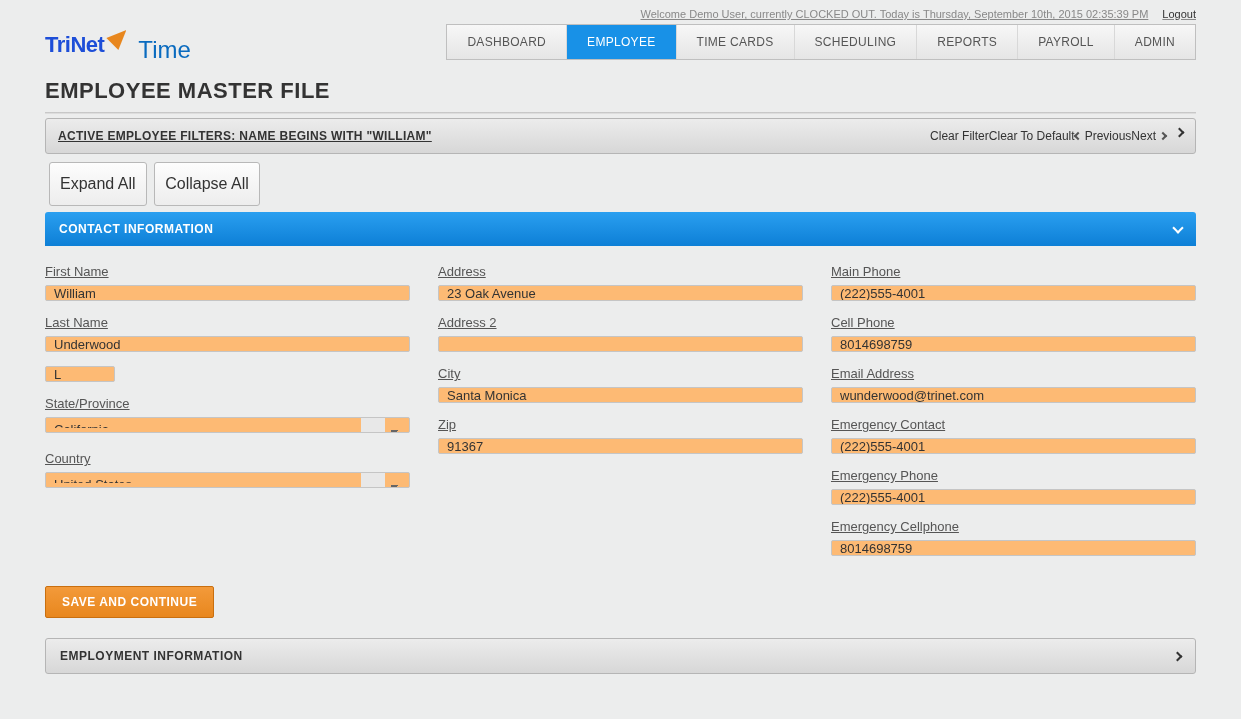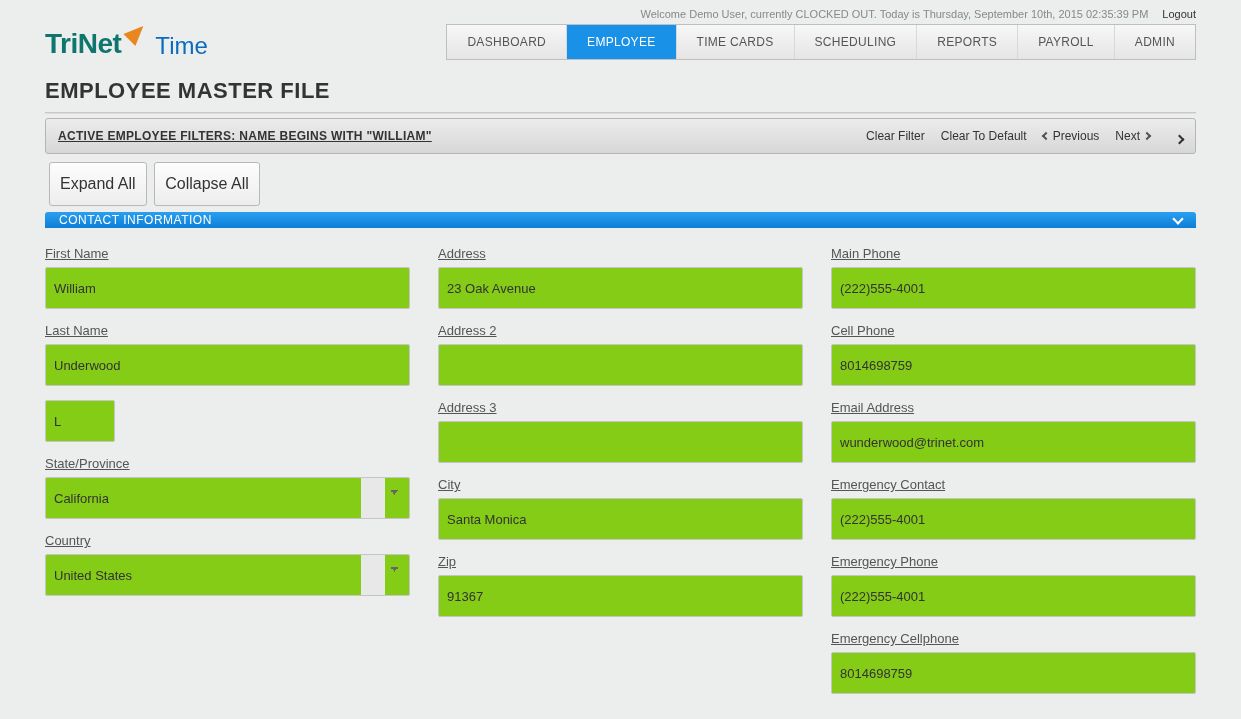--- a/index.html
+++ b/index.html
@@ -14,41 +14,42 @@
     margin: 0 auto;
     padding: 0 45px;
   }
   .topbar {
     display: flex;
     justify-content: flex-end;
     align-items: flex-start;
     padding: 8px 0 4px;
     font-size: 11px;
     color: #888;
+    text-decoration: underline;
   }
   .topbar .logout {
     color: #333;
     margin-left: 14px;
     cursor: pointer;
   }
   .header-row {
     display: flex;
     justify-content: space-between;
     align-items: flex-end;
     padding-bottom: 4px;
   }
   .logo {
     display: flex;
     align-items: flex-start;
     gap: 4px;
     font-weight: bold;
   }
   .logo-tri {
-    color: #0f766e;
-    font-size: 28px;
+    color: #1d4ed8;
+    font-size: 22px;
     font-weight: 700;
     letter-spacing: -0.5px;
   }
   .logo-time {
     color: #0a6bbf;
     font-size: 24px;
     font-weight: 400;
     margin-left: 6px;
     position: relative;
     top: 4px;
@@ -105,22 +106,22 @@
   }
   .filterbar-left {
     font-size: 12px;
     font-weight: bold;
     color: #333;
     letter-spacing: 0.3px;
     text-decoration: underline;
   }
   .filterbar-right {
     display: flex;
-    align-items: flex-end;
-    gap: 16px;
+    align-items: flex-start;
+    gap: 0;
     font-size: 12px;
     color: #333;
   }
   .filterbar-right .link { cursor: pointer; }
   .filterbar-right .navlink {
     display: inline-flex;
     align-items: center;
     gap: 4px;
     cursor: pointer;
   }
@@ -158,24 +159,24 @@
     border-radius: 3px;
     padding: 12px 10px;
     font-size: 16px;
     color: #333;
     cursor: pointer;
     margin-left: 4px;
   }
   .section-head {
     background: linear-gradient(#2a9ff0, #0d7fd6);
     color: #fff;
-    font-weight: normal;
+    font-weight: bold;
     font-size: 12px;
     letter-spacing: 0.5px;
-    padding: 1px 14px;
+    padding: 10px 14px;
     border-radius: 3px 3px 0 0;
     display: flex;
     justify-content: space-between;
     align-items: center;
     cursor: pointer;
   }
   .section-head.gray {
     background: linear-gradient(#ececec, #d7d7d7);
     color: #333;
     border: 1px solid #b5b5b5;
@@ -201,25 +202,25 @@
   }
   .fg label {
     display: block;
     font-size: 13px;
     color: #555;
     margin-bottom: 6px;
     text-decoration: underline;
   }
   .fg input[type=text], .fg select {
     width: 100%;
-    height: 42px;
+    height: 16px;
     padding: 4px 8px;
     border: 1px solid #c5c5c5;
     border-radius: 2px;
-    background: #84cc16;
+    background: #fdba74;
     font-size: 13px;
     color: #333;
   }
   .fg.small input { width: 70px; }
   .fg select {
     appearance: none;
     background-image: linear-gradient(45deg, transparent 50%, #666 50%),
                       linear-gradient(135deg, #666 50%, transparent 50%),
                       linear-gradient(#e8e8e8, #e8e8e8);
     background-position: calc(100% - 14px) 12px, calc(100% - 10px) 12px, calc(100% - 24px) 0;
@@ -329,24 +330,20 @@
     <div class="col">
       <div class="fg">
         <label>Address</label>
         <input type="text" value="23 Oak Avenue" style="">
       </div>
       <div class="fg">
         <label>Address 2</label>
         <input type="text" value="" style="">
       </div>
       <div class="fg">
-        <label>Address 3</label>
-        <input type="text" value="" style="">
-      </div>
-      <div class="fg">
         <label>City</label>
         <input type="text" value="Santa Monica" style="">
       </div>
       <div class="fg">
         <label>Zip</label>
         <input type="text" value="91367" style="">
       </div>
     </div>
 
     <div class="col">

